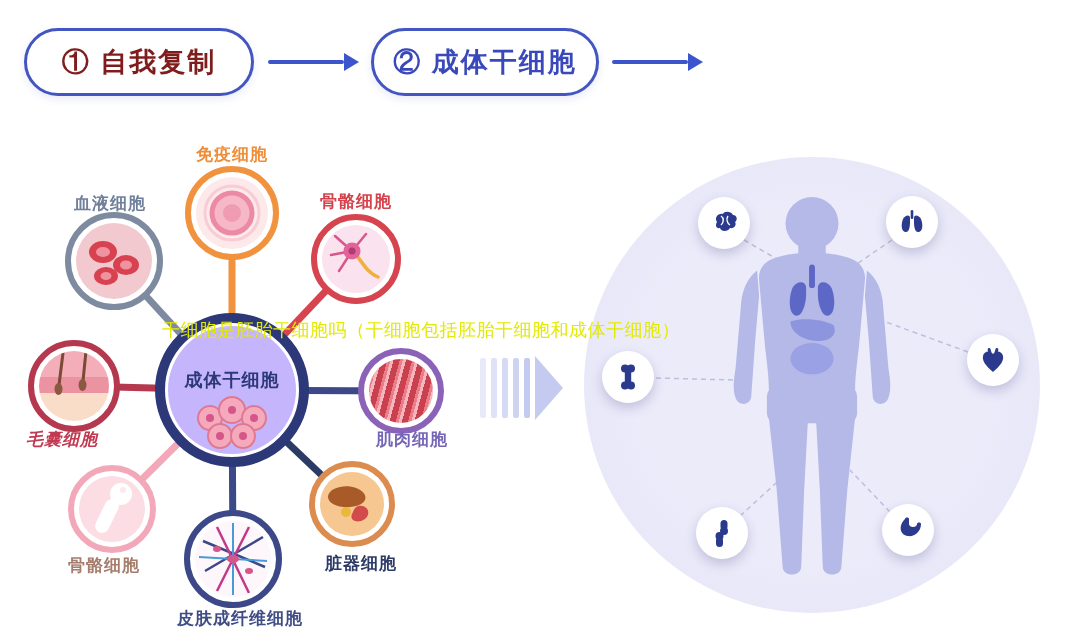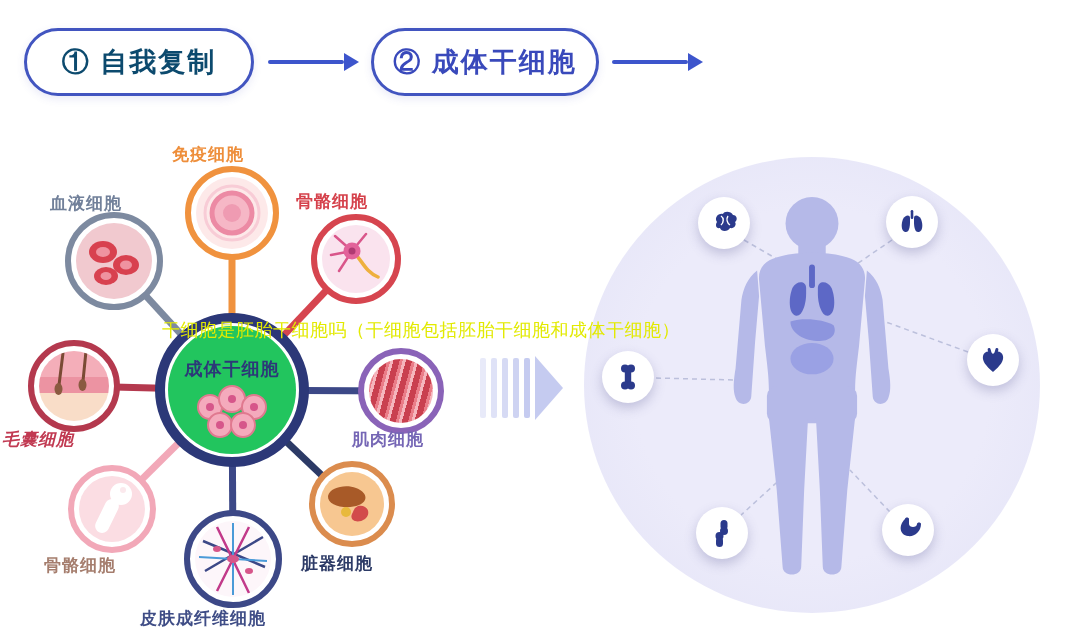--- a/index.html
+++ b/index.html
@@ -41,24 +41,24 @@
   #cell-muscle .inner{ width:64px; height:64px;
     background:repeating-linear-gradient(105deg,#c9404f 0 6px,#ea7d88 6px 9px,#f5b6bd 9px 12px); }
   #cell-bone{ left:68px; top:465px; width:88px; height:88px; border:6px solid #f2a8b8; }
   #cell-bone .inner{ width:66px; height:66px; background:#fbdde3; }
   #cell-organ{ left:309px; top:461px; width:86px; height:86px; border:6px solid #db8c4e; }
   #cell-organ .inner{ width:64px; height:64px; background:#f7c791; }
   #cell-skin{ left:184px; top:510px; width:98px; height:98px; border:6px solid #3c4887; }
   #cell-skin .inner{ width:76px; height:76px; background:#fdf6fa; }
 
   #cell-center{ left:155px; top:313px; width:154px; height:154px; border:10px solid #2c3878; background:#fff; z-index:3; }
-  #cell-center .inner{ width:128px; height:128px; flex-direction:column; justify-content:center; background:#22c55e; }
+  #cell-center .inner{ width:128px; height:128px; flex-direction:column; justify-content:flex-end; background:#c4b5fd; }
   .center-label{ margin-top:20px; font-size:18px; font-weight:700; color:#2c3878; letter-spacing:1px; }
 
-  .cell-label{ position:absolute; width:120px; text-align:left; font-size:17px; font-weight:700; letter-spacing:1px; }
+  .cell-label{ position:absolute; width:120px; text-align:center; font-size:17px; font-weight:700; letter-spacing:1px; }
   #label-immune{ left:172px; top:143px; color:#ee8e3a; }
   #label-nerve { left:296px; top:190px; color:#d5414b; }
   #label-blood { left:50px;  top:192px; color:#71809a; }
   #label-hair  { left:2px;   top:428px; color:#c13a52; }
   #label-muscle{ left:352px; top:428px; color:#7566b5; }
   #label-bone  { left:44px;  top:554px; color:#a57d6d; }
   #label-organ { left:301px; top:552px; color:#2c3a66; }
   #label-skin  { left:140px; top:607px; color:#3f4d86; width:200px; }
 
   
@@ -84,21 +84,21 @@
 
   
   .watermark{ position:absolute; left:162px; top:318px; font-size:18px; font-weight:400;
     color:#e2ea00; white-space:nowrap; z-index:60; letter-spacing:.5px; }
 </style>
 </head>
 <body>
 
 <div class="stage">
 
-  <div class="step-pill" id="step1" style="color: #0c4a6e;">① 自我复制</div>
+  <div class="step-pill" id="step1" style="color: #7f1d1d;">① 自我复制</div>
   <div class="step-arrow" id="arrow1">
     <div class="shaft" style="background-color: rgb(61, 85, 204);"></div>
     <div class="head" style="border-left-color: rgb(61, 85, 204);"></div>
   </div>
   <div class="step-pill" id="step2" style="color: rgb(57, 73, 187);">② 成体干细胞</div>
   <div class="step-arrow" id="arrow2">
     <div class="shaft" style="background-color: rgb(61, 85, 204);"></div>
     <div class="head" style="border-left-color: rgb(61, 85, 204);"></div>
   </div>
 

